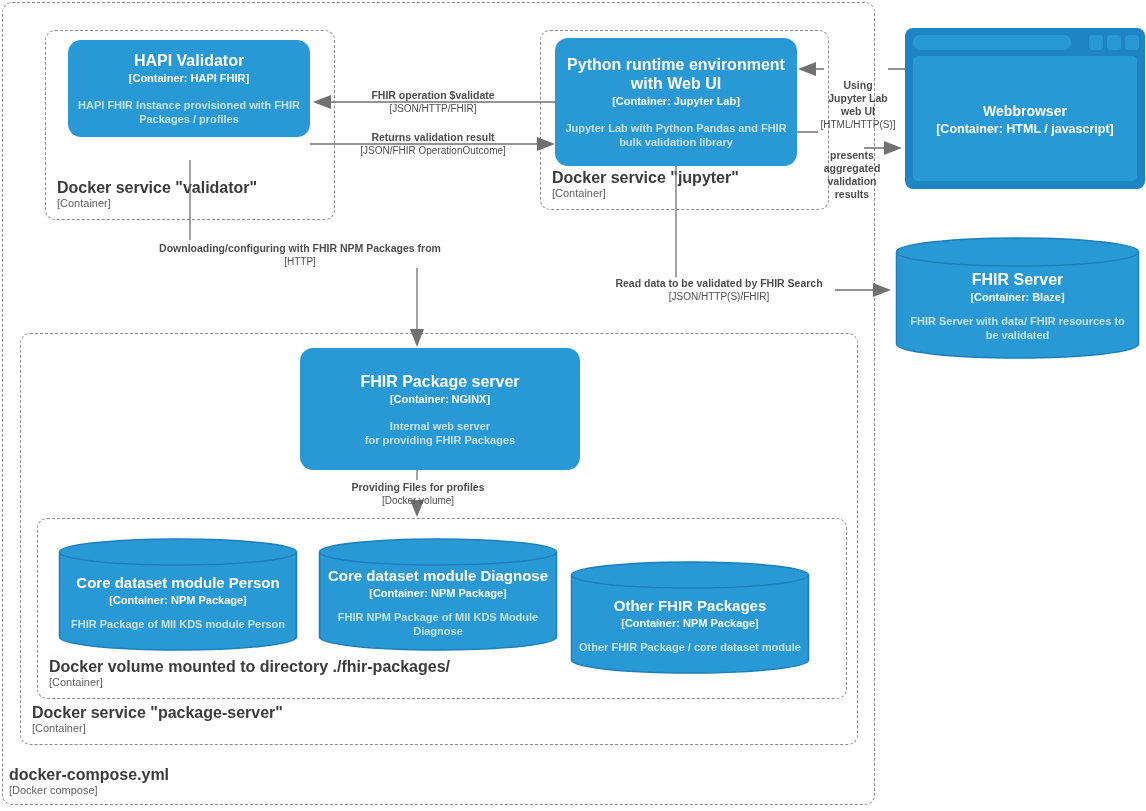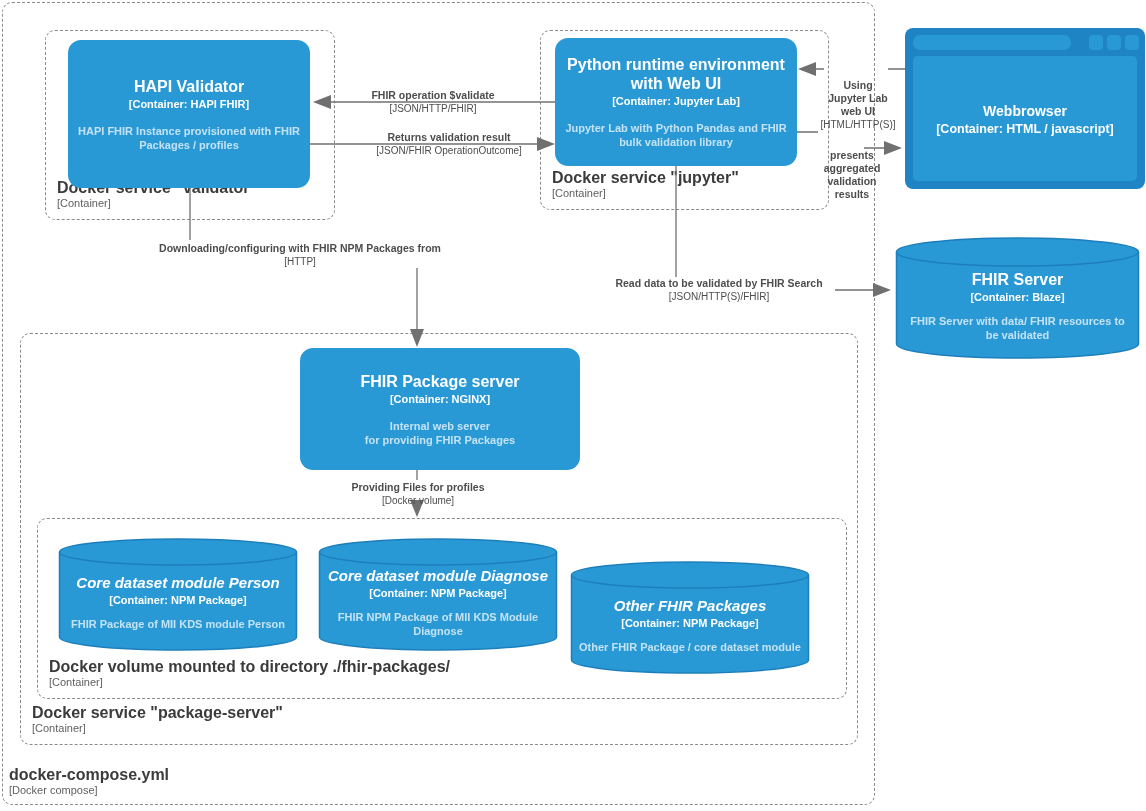--- a/index.html
+++ b/index.html
@@ -25,24 +25,24 @@
   .ahead{fill:var(--connector);stroke:none;}
 
   
   .node{position:absolute;z-index:4;box-sizing:border-box;}
   .box{
     background:var(--cfill);border-radius:13px;color:#fff;text-align:center;
     display:flex;flex-direction:column;justify-content:center;align-items:center;
     padding:6px 10px;
   }
   .n-title{font-size:16px;font-weight:bold;line-height:19px;}
-  .n-title.sm{font-size:15px;line-height:18px;font-style:italic;}
+  .n-title.sm{font-size:15px;line-height:18px;}
   .n-type{font-size:11px;font-weight:bold;line-height:14px;margin-top:1px;}
   .n-desc{font-size:11px;font-weight:bold;line-height:14px;margin-top:13px;color:rgba(255,255,255,.72);white-space:pre-line;}
-  #n-hapi{left:68px;top:40px;width:242px;height:148px;}
+  #n-hapi{left:68px;top:40px;width:242px;height:97px;}
   #n-python{left:555px;top:38px;width:242px;height:128px;}
   #n-pkgserver{left:300px;top:348px;width:280px;height:122px;}
 
   
   .cyl{color:#fff;text-align:center;}
   .cyl svg{position:absolute;left:0;top:0;}
   .cyl-text{
     position:absolute;left:0;top:0;right:0;bottom:0;z-index:1;
     display:flex;flex-direction:column;justify-content:center;align-items:center;
     padding:18px 8px 4px 8px;box-sizing:border-box;
@@ -65,21 +65,21 @@
   }
   .br-content .t{font-size:14px;font-weight:bold;line-height:20px;}
   .br-content .s{font-size:12.5px;font-weight:bold;line-height:16px;}
 
   
   .edge-lbl{position:absolute;z-index:5;text-align:center;color:#4d4d4d;transform:translateX(-50%);}
   .e-name{font-size:10.5px;font-weight:bold;line-height:13px;white-space:nowrap;}
   .e-name.multi{white-space:pre-line;margin-top:35px;}
   .e-tech{font-size:10px;line-height:13px;white-space:nowrap;}
   #e-validate{left:433px;top:89px;}
-  #e-returns{left:433px;top:131px;margin-left:16px;}
+  #e-returns{left:433px;top:131px;}
   #e-using{left:858px;top:44px;}
   #e-presents{left:852px;top:114px;}
   #e-download{left:300px;top:242px;}
   #e-read{left:719px;top:277px;}
   #e-providing{left:418px;top:481px;}
 </style>
 </head>
 <body>
 
 <div id="stage">

